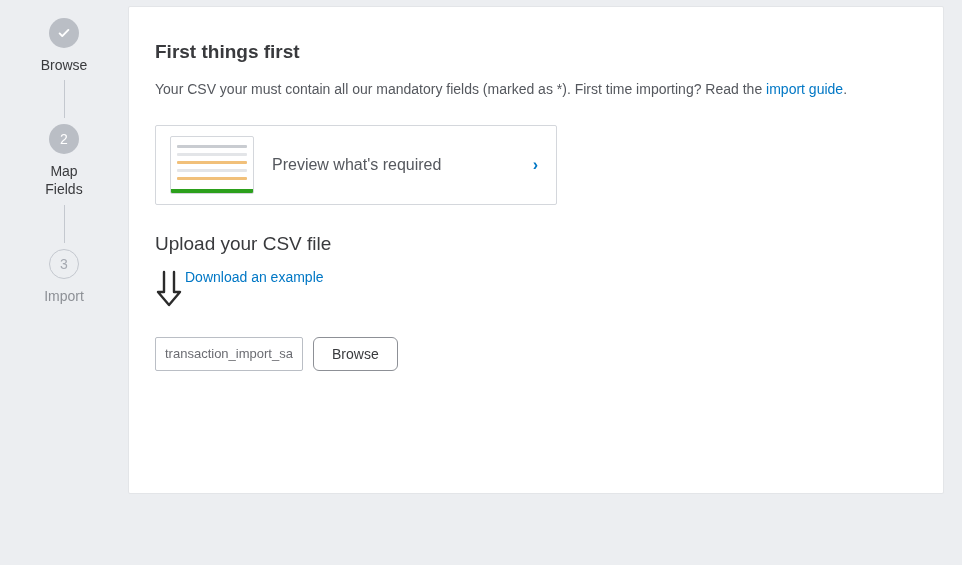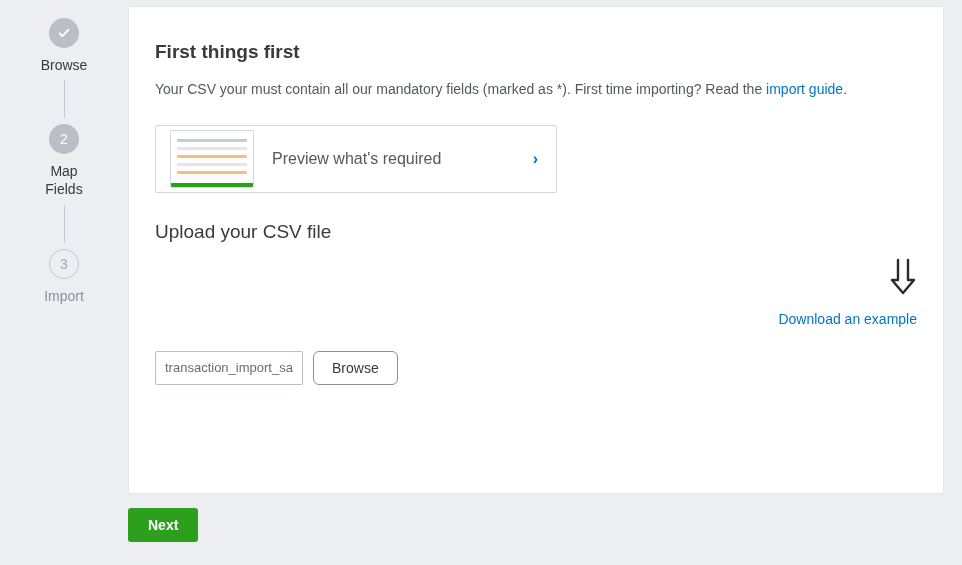--- a/index.html
+++ b/index.html
@@ -86,21 +86,21 @@
     font-size: 14px;
     color: #55585e;
     line-height: 1.55;
     margin-bottom: 24px;
   }
   .intro a { color: #0077c5; text-decoration: none; }
   .preview-box {
     border: 1px solid #d4d7dc;
     border-radius: 2px;
     width: 402px;
-    height: 68px;
+    height: 80px;
     display: flex;
     align-items: center;
     padding: 0 18px 0 14px;
     margin-bottom: 28px;
     gap: 18px;
   }
   .thumb {
     width: 84px;
     height: 58px;
     border: 1px solid #d4d7dc;
@@ -119,24 +119,23 @@
   }
   .preview-arrow { color:#0077c5; font-size:16px; font-weight:700; }
   .h2 {
     font-size: 19px;
     font-weight: 500;
     color: #393a3d;
     margin-bottom: 14px;
   }
   .download-row {
     display: flex;
-    align-items: flex-end;
-    gap: 10px;
+    align-items: flex-start;
+    gap: 2px;
     margin-bottom: 24px;
-    flex-direction: column;
   }
   .dl-arrow svg { width: 28px; height: 40px; }
   .download-row a { color:#0077c5; text-decoration:none; font-size:14px; }
   .file-row {
     display: flex;
     gap: 10px;
     margin-bottom: 22px;
   }
   .file-input {
     width: 148px;
@@ -248,15 +247,14 @@
         <a href="#">Download an example</a>
       </div>
 
       <div class="file-row">
         <input class="file-input" type="text" readonly="" value="transaction_import_sample.csv" style="">
         <button class="browse-btn">Browse</button>
       </div>
 
     </div>
 
-    <button class="next-btn">Next</button>
   </div>
 </div>
 
 </body></html>

